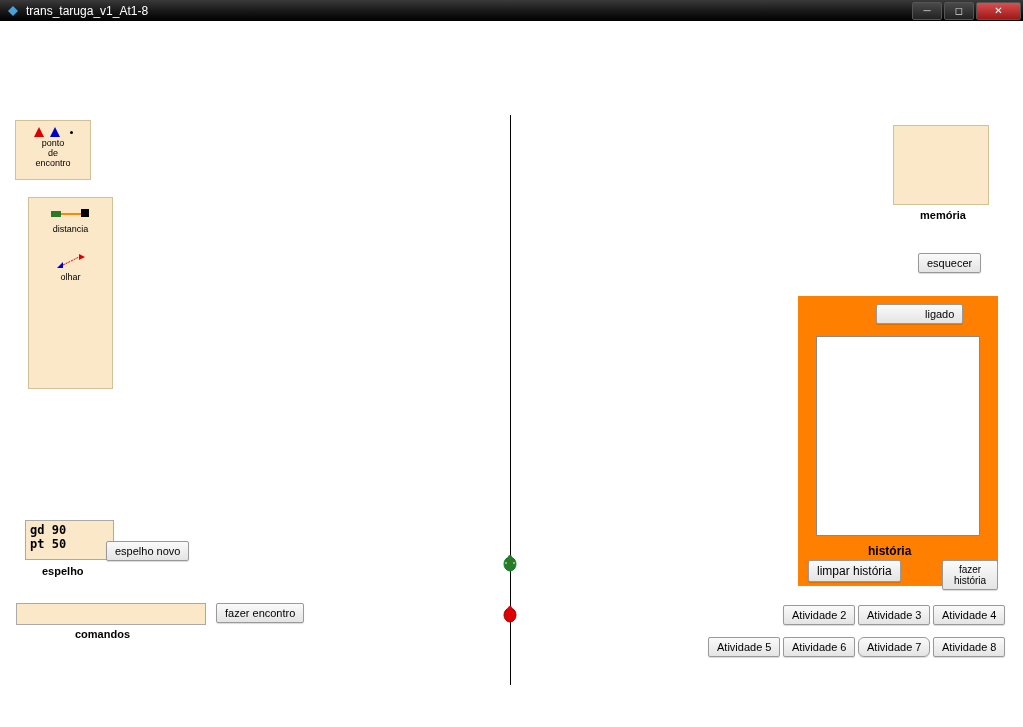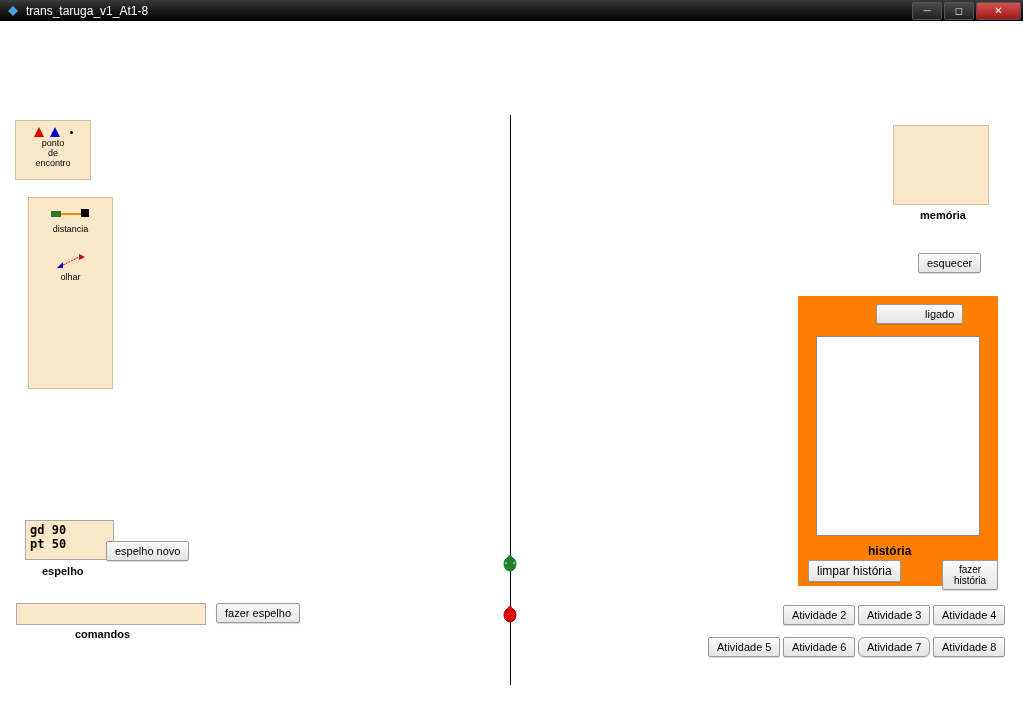--- a/index.html
+++ b/index.html
@@ -251,21 +251,21 @@
       </div>
     </div>
 
     <div class="espelho-box">gd 90
 pt 50</div>
     <div class="label-espelho">espelho</div>
     <button class="btn" style="left:106px; top:516px;">espelho novo</button>
 
     <input class="comandos-input" type="text" value="" style="">
     <div class="label-comandos">comandos</div>
-    <button class="btn" style="left:216px; top:578px;">fazer espelho</button>
+    <button class="btn" style="left:216px; top:578px;">fazer encontro</button>
 
     <div class="memoria-box"></div>
     <div class="label-memoria">memória</div>
     <button class="btn" style="left:918px; top:228px;">esquecer</button>
 
     <div class="historia-panel">
       <button class="btn" style="left:78px; top:8px;padding-left:48px;">ligado</button>
       <div class="historia-inner"></div>
       <div class="label-historia">história</div>
       <button class="btn" style="left:10px; top:264px; font-size:12px;">limpar história</button>

